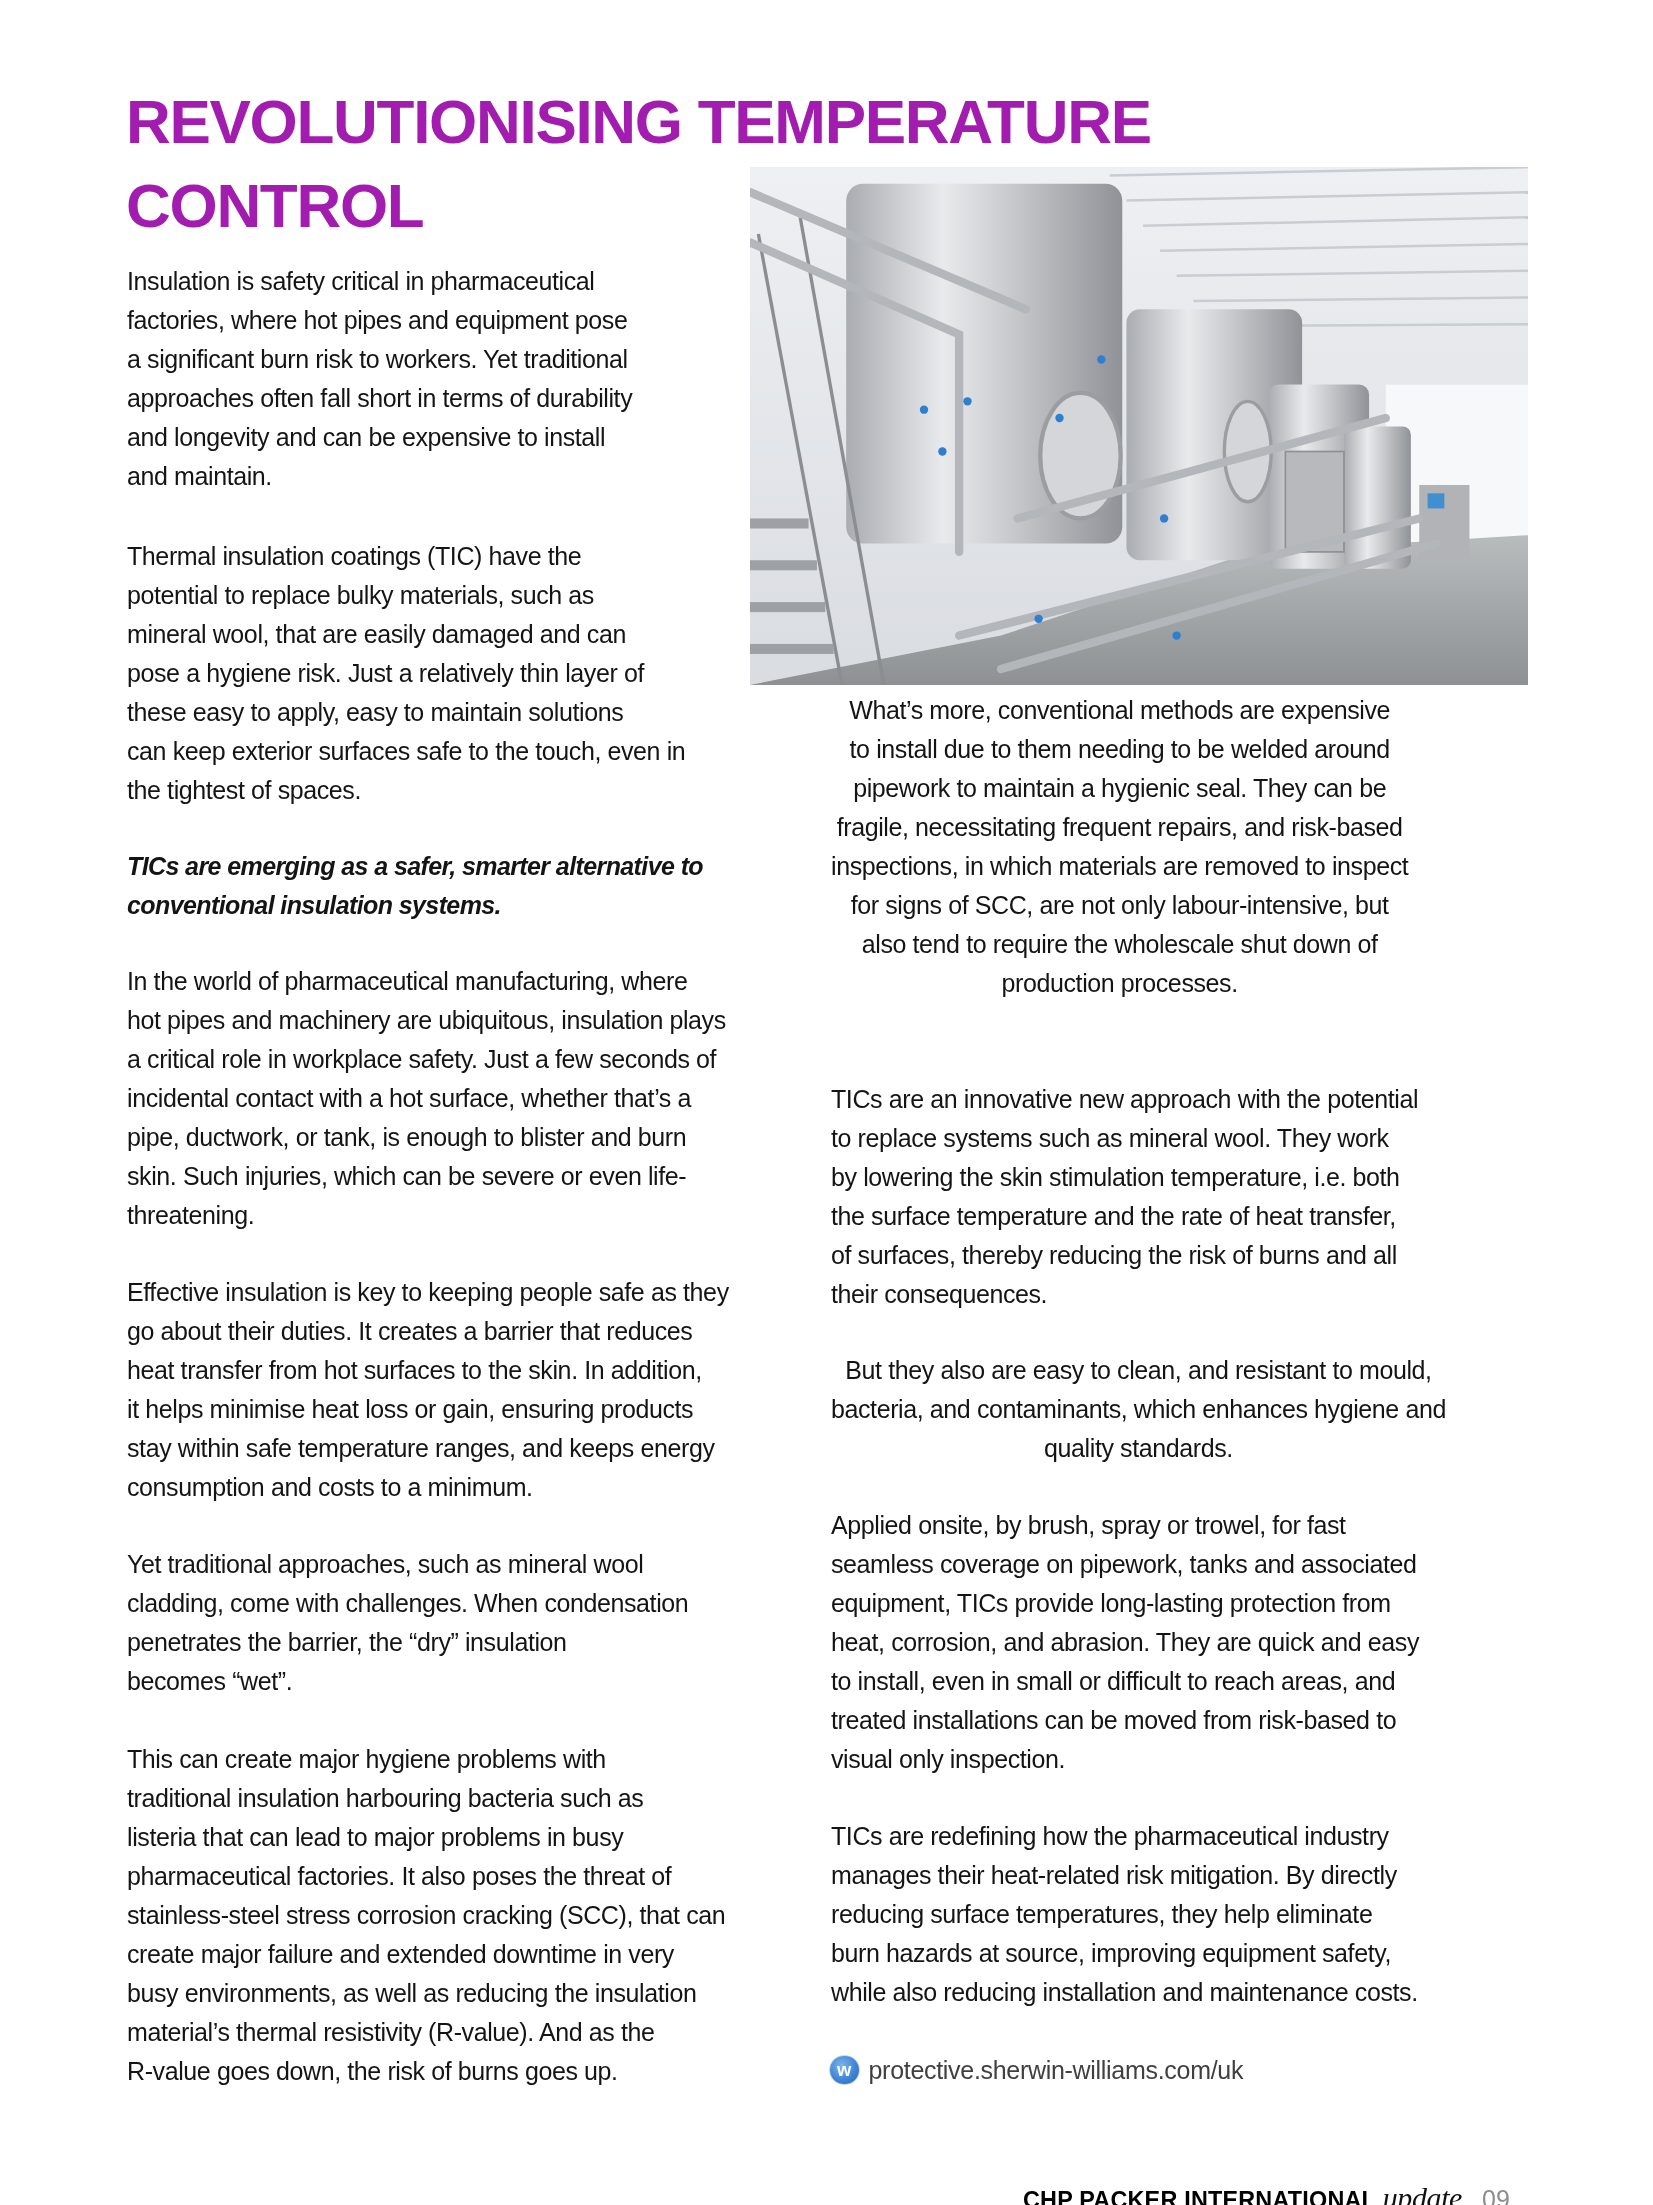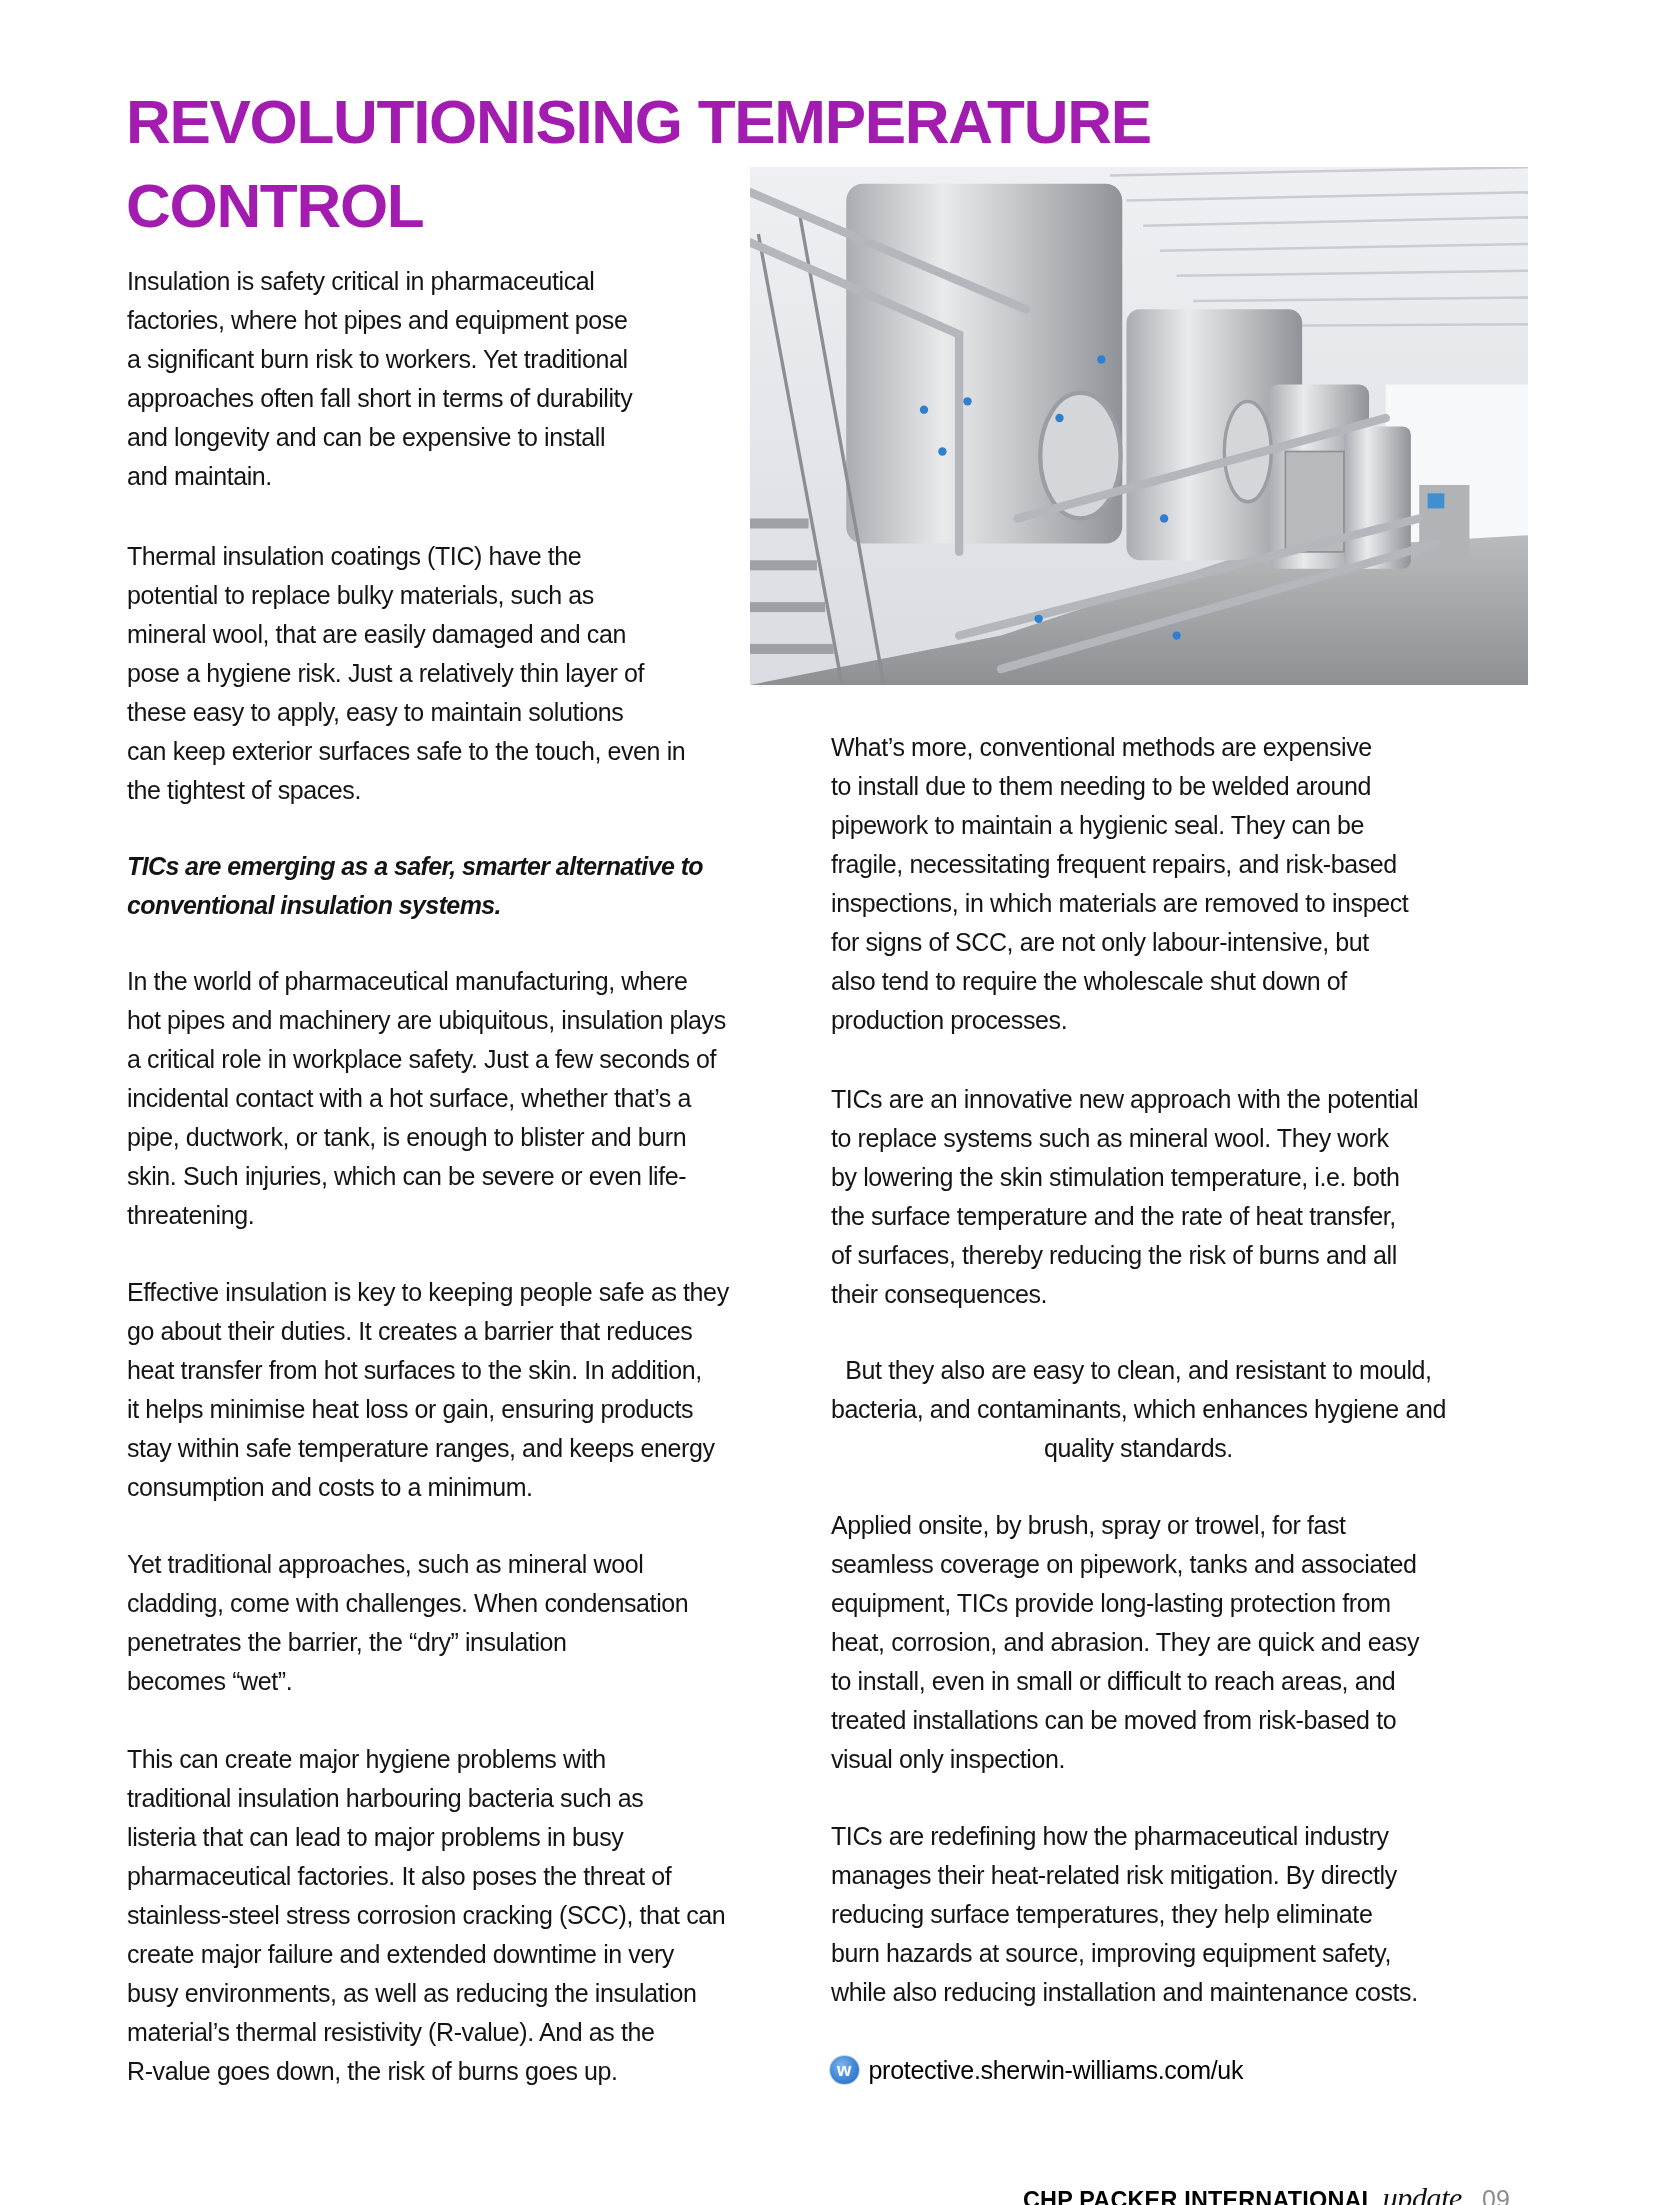--- a/index.html
+++ b/index.html
@@ -24,21 +24,21 @@
   .left { left: 127px; }
   .right { left: 831px; }
   .url-row { position: absolute; left: 830px; top: 2051px; height: 38px; display: flex; align-items: center; }
   .url-icon {
     width: 28.5px; height: 28.5px; border-radius: 50%;
     background: radial-gradient(circle at 40% 35%, #7fb4ea 0%, #3f86d6 55%, #2a67b4 100%);
     color: #fff; font-family: "Liberation Sans", sans-serif; font-weight: 700; font-size: 18.4px;
     display: flex; align-items: center; justify-content: center; margin-right: 10px;
     box-shadow: 0 0 0 0.8px rgba(60,110,180,0.35);
   }
-  .url-text { font-family: "Liberation Sans", sans-serif; font-size: 25px; letter-spacing: -0.3px; color: #000000; }
+  .url-text { font-family: "Liberation Sans", sans-serif; font-size: 25px; letter-spacing: -0.3px; color: #404040; }
   .footer { position: absolute; left: 1023px; top: 2139px; height: 33px; display: flex; align-items: baseline; white-space: nowrap; }
   .footer .pub { font-family: "Liberation Sans", sans-serif; font-weight: 700; font-size: 23.4px; color: #000000; letter-spacing: 0.2px; }
   .footer .upd { font-family: "Liberation Serif", serif; font-style: italic; font-size: 30px; color: #111; margin-left: 6.7px; letter-spacing: -0.4px; margin-top: 42px; }
   .footer .pg { font-family: "Liberation Sans", sans-serif; font-size: 25px; color: #8c8c8c; margin-left: 20px; font-weight: 400; text-align: right; }
 </style>
 </head>
 <body>
 
 <h1 class="title" style="top:80px;">REVOLUTIONISING TEMPERATURE</h1>
 <h1 class="title" style="top:164px;">CONTROL</h1>
@@ -176,21 +176,21 @@
   <span class="ln">traditional insulation harbouring bacteria such as</span>
   <span class="ln">listeria that can lead to major problems in busy</span>
   <span class="ln">pharmaceutical factories. It also poses the threat of</span>
   <span class="ln">stainless-steel stress corrosion cracking (SCC), that can</span>
   <span class="ln">create major failure and extended downtime in very</span>
   <span class="ln">busy environments, as well as reducing the insulation</span>
   <span class="ln">material’s thermal resistivity (R-value). And as the</span>
   <span class="ln">R-value goes down, the risk of burns goes up.</span>
 </div>
 
-<div class="para right" style="top:728px;">
+<div class="para right" style="top:691px;text-align:center;">
   <span class="ln">What’s more, conventional methods are expensive</span>
   <span class="ln">to install due to them needing to be welded around</span>
   <span class="ln">pipework to maintain a hygienic seal. They can be</span>
   <span class="ln">fragile, necessitating frequent repairs, and risk-based</span>
   <span class="ln">inspections, in which materials are removed to inspect</span>
   <span class="ln">for signs of SCC, are not only labour-intensive, but</span>
   <span class="ln">also tend to require the wholescale shut down of</span>
   <span class="ln">production processes.</span>
 </div>
 

